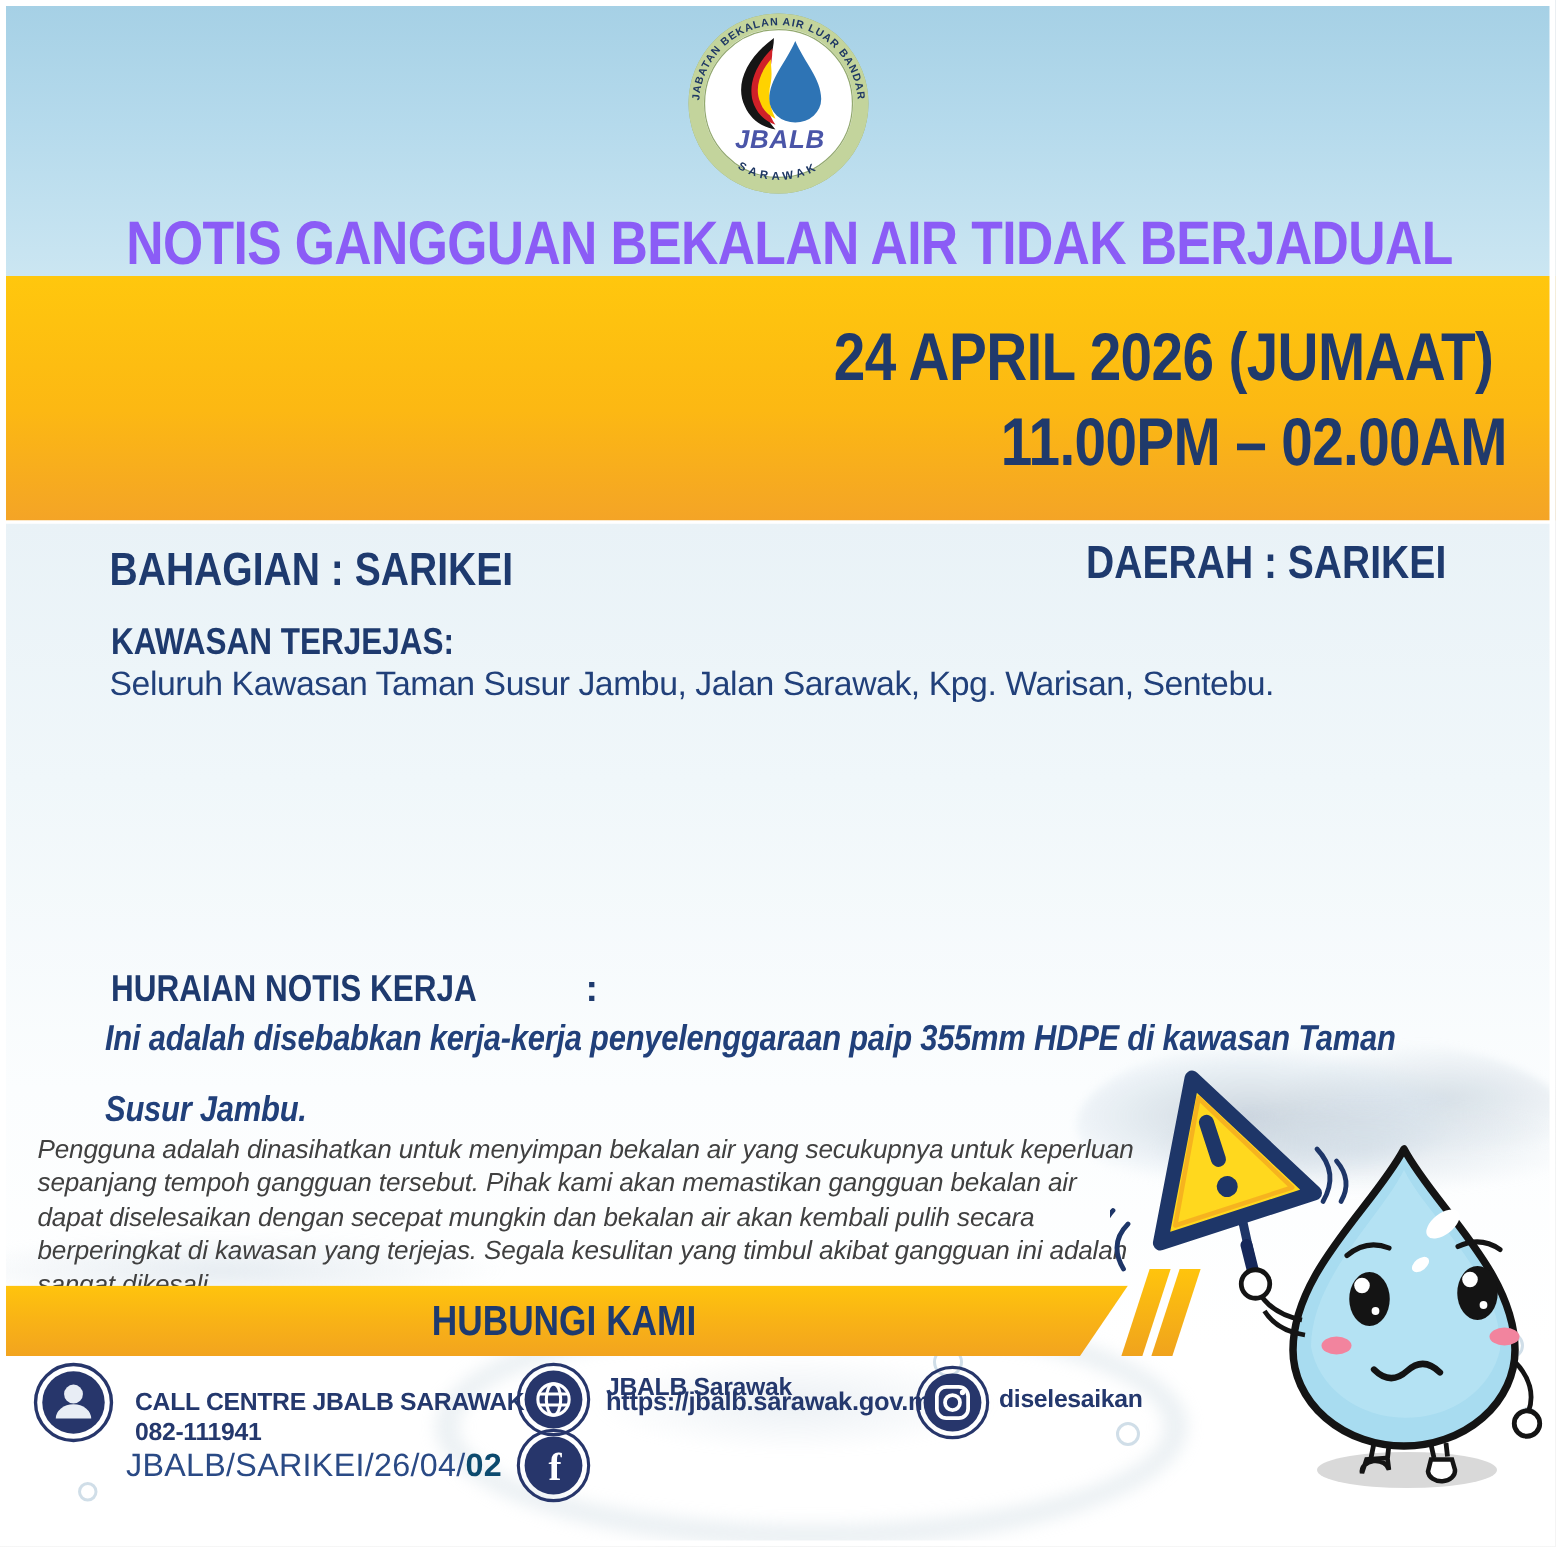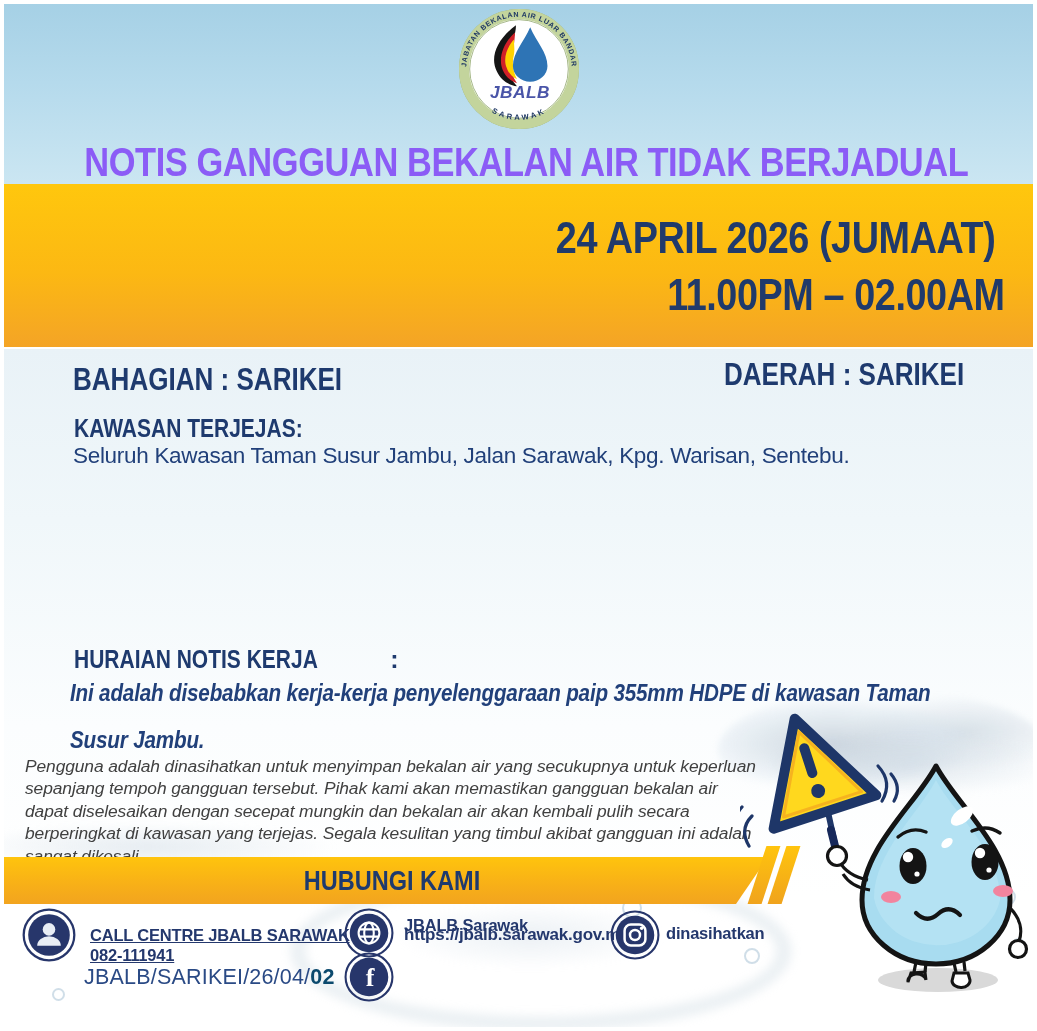--- a/index.html
+++ b/index.html
@@ -38,31 +38,31 @@
   .huraian-lines{position:absolute;left:70px;top:669px;font-size:24px;font-style:italic;font-weight:600;
                  color:#21407a;line-height:47px;z-index:5;white-space:nowrap;
                  transform:scaleX(.86);transform-origin:left top;letter-spacing:-.2px;}
   .advisory{position:absolute;left:25px;top:755px;width:732px;font-size:17.4px;font-style:italic;
             color:#404040;line-height:22.4px;z-index:5;letter-spacing:-.1px;}
 
   
   .hubungi{position:absolute;left:0;top:857px;width:752px;height:47px;z-index:6;
            background:linear-gradient(180deg,#ffc40d 0%,#f8b117 55%,#f2a41f 100%);
            clip-path:polygon(0 0,100% 0,calc(100% - 32px) 100%,0 100%);
-           display:flex;align-items:center;justify-content:center;padding-left:16px;}
+           display:flex;align-items:center;justify-content:center;}
   .hubungi .txt{font-size:28px;color:#1e3a6e;}
   .stripe{position:absolute;top:846px;width:14px;height:58px;z-index:6;
           background:linear-gradient(180deg,#ffc40d,#f0a31d);transform:skewX(-18deg);}
   .stripe.s1{left:757px;} .stripe.s2{left:777px;}
 
   
   .icirc{position:absolute;z-index:7;}
   .flabel{position:absolute;z-index:7;font-weight:700;font-size:16.5px;color:#24386d;letter-spacing:-.2px;}
   .call-block{position:absolute;left:90px;top:925px;z-index:7;font-weight:700;font-size:16.5px;
-              color:#24386d;line-height:20px;letter-spacing:-.2px;text-decoration:underline;}
+              color:#24386d;line-height:20px;letter-spacing:-.2px;}
   .ref{position:absolute;left:84px;top:965px;z-index:7;font-size:21.5px;color:#2a4a85;letter-spacing:.2px;}
   .ref b{color:#0c4a6e;}
 
   
   .blob{position:absolute;border-radius:50%;filter:blur(3px);z-index:1;}
   .splash-right{left:718px;top:690px;width:330px;height:120px;
      background:radial-gradient(ellipse 60% 55% at 35% 45%,rgba(166,182,198,.55),rgba(205,220,232,.30) 55%,transparent 72%),
                 radial-gradient(ellipse 50% 45% at 75% 35%,rgba(180,196,210,.5),transparent 70%);}
   .splash-right2{left:770px;top:730px;width:280px;height:70px;
      background:radial-gradient(ellipse 70% 60% at 50% 50%,rgba(190,205,218,.45),transparent 75%);}
@@ -194,21 +194,21 @@
 
   <div class="icirc" style="left:610px;top:910px;">
     <svg width="50" height="50" viewBox="0 0 48 48">
       <circle cx="24" cy="24" r="22.5" fill="none" stroke="#27366b" stroke-width="2"></circle>
       <circle cx="24" cy="24" r="18.5" fill="#27366b"></circle>
       <rect x="14" y="14" width="20" height="20" rx="6" fill="none" stroke="#fff" stroke-width="2.4"></rect>
       <circle cx="24" cy="24" r="4.8" fill="none" stroke="#fff" stroke-width="2.4"></circle>
       <circle cx="30.4" cy="17.6" r="1.7" fill="#fff"></circle>
     </svg>
   </div>
-  <div class="flabel" style="left:666px;top:924px;">dinasihatkan</div>
+  <div class="flabel" style="left:666px;top:924px;">diselesaikan</div>
 
   <div class="mascot-wrap">
     <svg width="300" height="325" viewBox="0 0 300 325">
 
       <ellipse cx="198" cy="280" rx="60" ry="12" fill="#d9d9d9"></ellipse>
 
       <path d="M88,112 L98,158" stroke="#1e3668" stroke-width="6" stroke-linecap="round"></path>
       <path d="M91,130 L95,146" stroke="#16285a" stroke-width="8" stroke-linecap="round"></path>
 
       <g transform="rotate(-18 72 72)">

